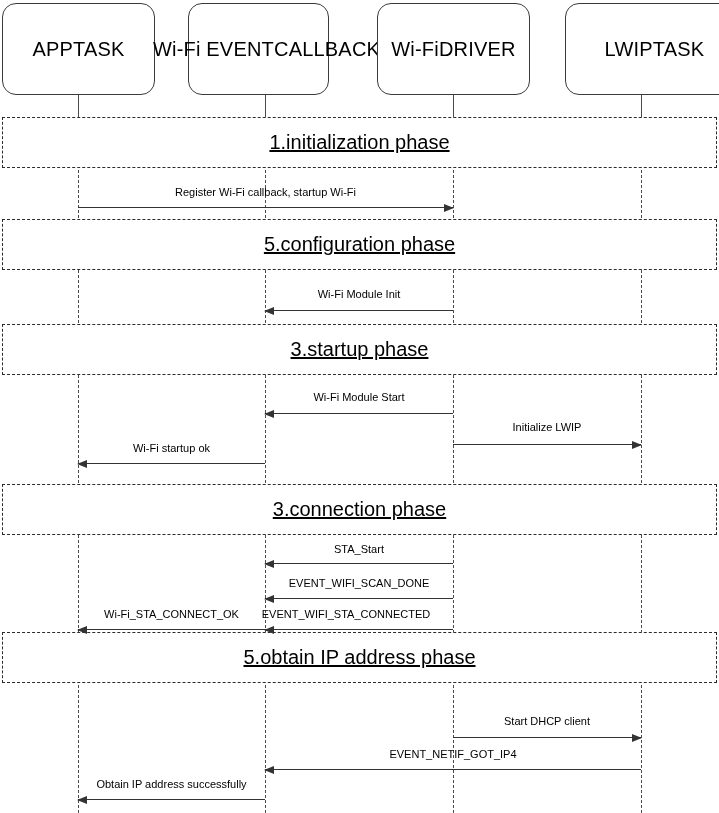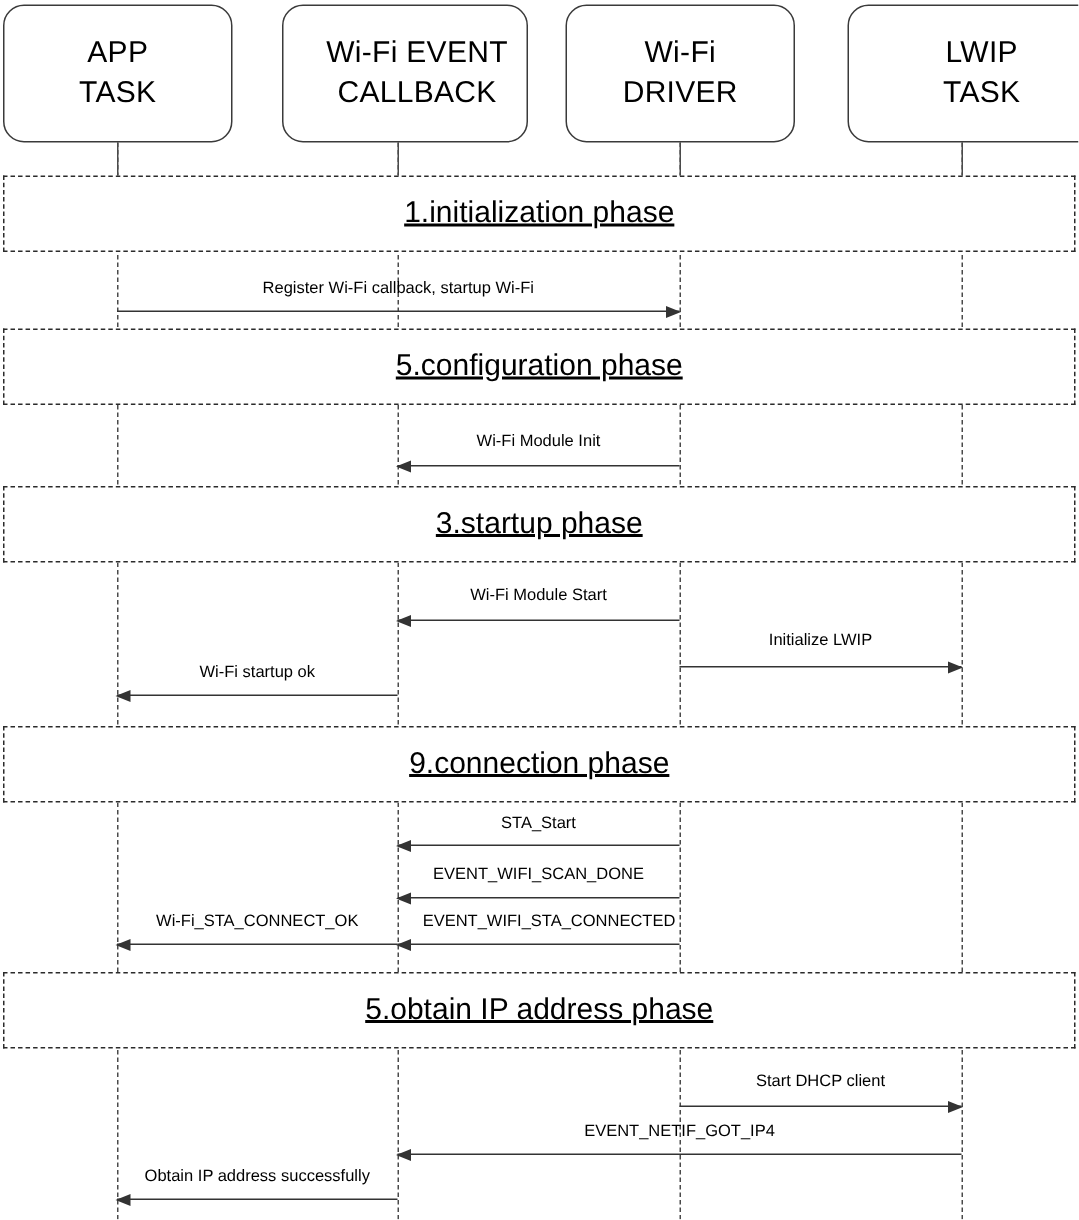--- a/index.html
+++ b/index.html
@@ -19,21 +19,21 @@
     overflow: hidden;
   }
   
   .participant {
     position: absolute;
     box-sizing: border-box;
     border: 1.2px solid #3a3a3a;
     border-radius: 14px;
     background: #ffffff;
     display: flex;
-    flex-direction: column;
+    flex-direction: row;
     align-items: center;
     justify-content: center;
     line-height: 1.35;
   }
   .participant .pline {
     font-size: 20px;
     color: #000;
     white-space: nowrap;
     letter-spacing: 0.2px;
   }
@@ -103,31 +103,31 @@
     <div class="phase" style="left: 2px; width: 715px; top: 117px; height: 51px;">
       <div class="phase-label">1.initialization phase</div>
     </div>
     <div class="phase" style="left: 2px; width: 715px; top: 219px; height: 51px;">
       <div class="phase-label">5.configuration phase</div>
     </div>
     <div class="phase" style="left: 2px; width: 715px; top: 324px; height: 51px;">
       <div class="phase-label">3.startup phase</div>
     </div>
     <div class="phase" style="left: 2px; width: 715px; top: 484px; height: 51px;">
-      <div class="phase-label">9.connection phase</div>
+      <div class="phase-label">3.connection phase</div>
     </div>
-    <div class="phase" style="left: 2px; width: 715px; top: 648px; height: 51px; text-align: center;">
+    <div class="phase" style="left: 2px; width: 715px; top: 632px; height: 51px; text-align: center;">
       <div class="phase-label">5.obtain IP address phase</div>
     </div>
     <div class="participant" style="left: 2px; width: 153px; top: 3px; height: 92px;">
       <div class="pline">APP</div>
       <div class="pline">TASK</div>
     </div>
     <div class="lifeline solid" style="left: 78px; top: 95px; height: 22px;"></div>
-    <div class="participant" style="left: 188px; width: 164px; top: 3px; height: 92px; padding-left: 16px;">
+    <div class="participant" style="left: 188px; width: 141px; top: 3px; height: 92px; padding-left: 16px;">
       <div class="pline">Wi-Fi EVENT</div>
       <div class="pline">CALLBACK</div>
     </div>
     <div class="lifeline solid" style="left: 265px; top: 95px; height: 22px;"></div>
     <div class="participant" style="left: 377px; width: 153px; top: 3px; height: 92px;">
       <div class="pline">Wi-Fi</div>
       <div class="pline">DRIVER</div>
     </div>
     <div class="lifeline solid" style="left: 453px; top: 95px; height: 22px;"></div>
     <div class="participant" style="left: 565px; width: 179px; top: 3px; height: 92px;">
@@ -159,21 +159,21 @@
       <div class="arrowhead left"></div>
     </div>
     <div class="msg-label c" style="left: 359px; top: 543px;">STA_Start</div>
     <div class="msg" style="left: 265px; width: 188px; top: 598px;">
       <div class="arrowhead left"></div>
     </div>
     <div class="msg-label c" style="left: 359px; top: 577px;">EVENT_WIFI_SCAN_DONE</div>
     <div class="msg" style="left: 265px; width: 188px; top: 629px;">
       <div class="arrowhead left"></div>
     </div>
-    <div class="msg-label c" style="left: 366px; top: 608px;">EVENT_WIFI_STA_CONNECTED</div>
+    <div class="msg-label c" style="left: 346px; top: 608px;">EVENT_WIFI_STA_CONNECTED</div>
     <div class="msg" style="left: 78px; width: 187px; top: 629px;">
       <div class="arrowhead left"></div>
     </div>
     <div class="msg-label c" style="left: 171.5px; top: 608px;">Wi-Fi_STA_CONNECT_OK</div>
     <div class="msg" style="left: 453px; width: 188px; top: 737px;">
       <div class="arrowhead right"></div>
     </div>
     <div class="msg-label c" style="left: 547px; top: 715px;">Start DHCP client</div>
     <div class="msg" style="left: 265px; width: 376px; top: 769px;">
       <div class="arrowhead left"></div>

